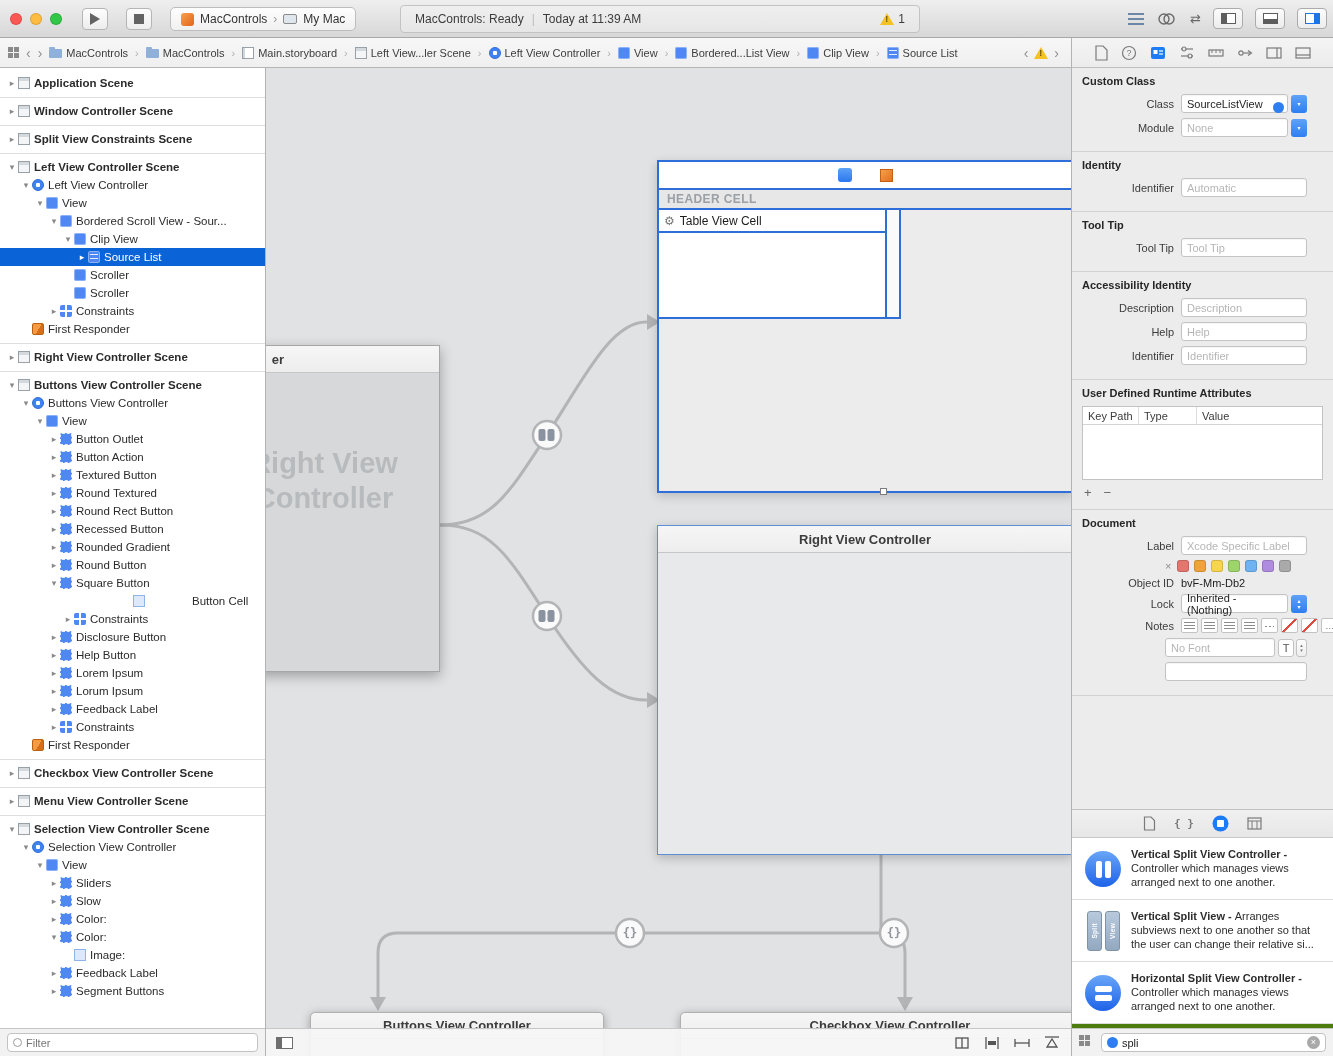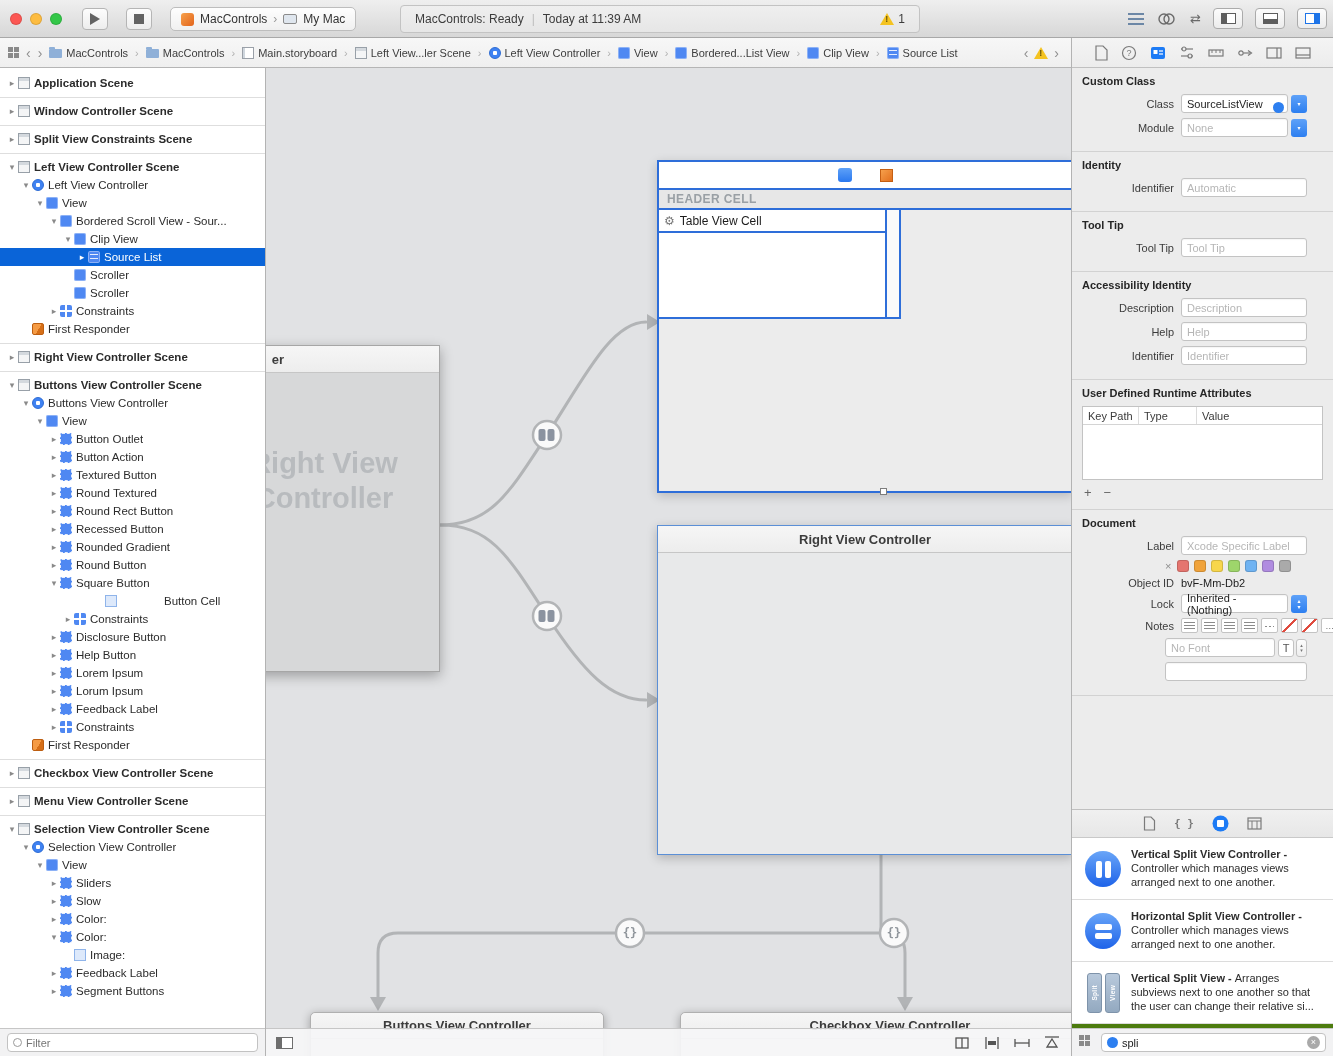--- a/index.html
+++ b/index.html
@@ -384,21 +384,21 @@
             <div class="orow" style="padding-left: 48px;">
               <span class="disc">▸</span>
               <span class="oicon ic-control"></span>
               <span class="olabel">Round Button</span>
             </div>
             <div class="orow" style="padding-left: 48px;">
               <span class="disc">▾</span>
               <span class="oicon ic-control"></span>
               <span class="olabel">Square Button</span>
             </div>
-            <div class="orow" style="padding-left: 50px; gap: 43px;">
+            <div class="orow" style="padding-left: 78px; gap: 43px;">
               <span class="disc"></span>
               <span class="oicon ic-cell"></span>
               <span class="olabel">Button Cell</span>
             </div>
             <div class="orow" style="padding-left: 62px;">
               <span class="disc">▸</span>
               <span class="oicon ic-constraints"></span>
               <span class="olabel">Constraints</span>
             </div>
             <div class="orow" style="padding-left: 48px;">
@@ -822,40 +822,40 @@
             <span class="lib-ic">
               <span class="lib-circ">
                 <span class="vbar"></span>
                 <span class="vbar"></span>
               </span>
             </span>
             <span class="lib-tx"><b>Vertical Split View Controller - </b>Controller which manages views arranged next to one another.</span>
           </div>
           <div class="lib-item">
             <span class="lib-ic">
+              <span class="pane">
+                <span>Split</span>
+              </span>
+              <span class="pane">
+                <span>View</span>
+              </span>
+            </span>
+            <span class="lib-tx"><b>Vertical Split View - </b>Arranges subviews next to one another so that the user can change their relative si...</span>
+          </div>
+          <div class="lib-item">
+            <span class="lib-ic">
               <span class="lib-circ">
                 <span class="hbars">
                   <span class="hbar"></span>
                   <span class="hbar"></span>
                 </span>
               </span>
             </span>
             <span class="lib-tx"><b>Horizontal Split View Controller - </b>Controller which manages views arranged next to one another.</span>
           </div>
-          <div class="lib-item">
-            <span class="lib-ic">
-              <span class="pane">
-                <span>Split</span>
-              </span>
-              <span class="pane">
-                <span>View</span>
-              </span>
-            </span>
-            <span class="lib-tx"><b>Vertical Split View - </b>Arranges subviews next to one another so that the user can change their relative si...</span>
-          </div>
         </div>
       <div class="pane-bottom">
         <span class="grid4 gridbtn"></span>
         <span class="filter-field">
           <span class="fcirc blue"></span>
           <input value="spli" style="">
           <span class="clearbtn">×</span>
         </span>
       </div>
     </div>

